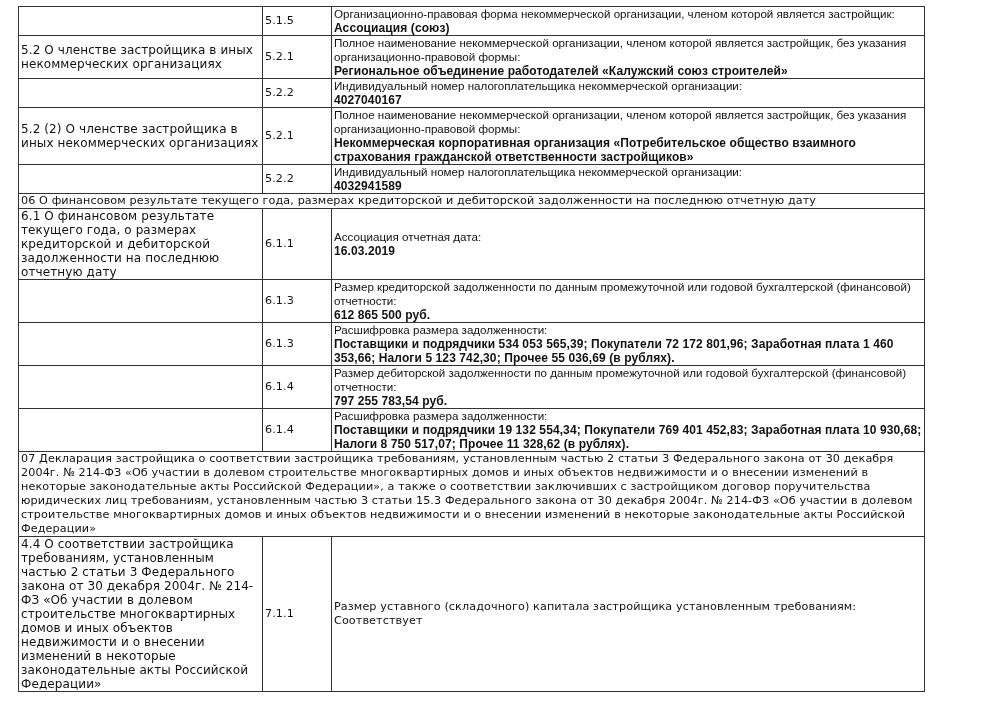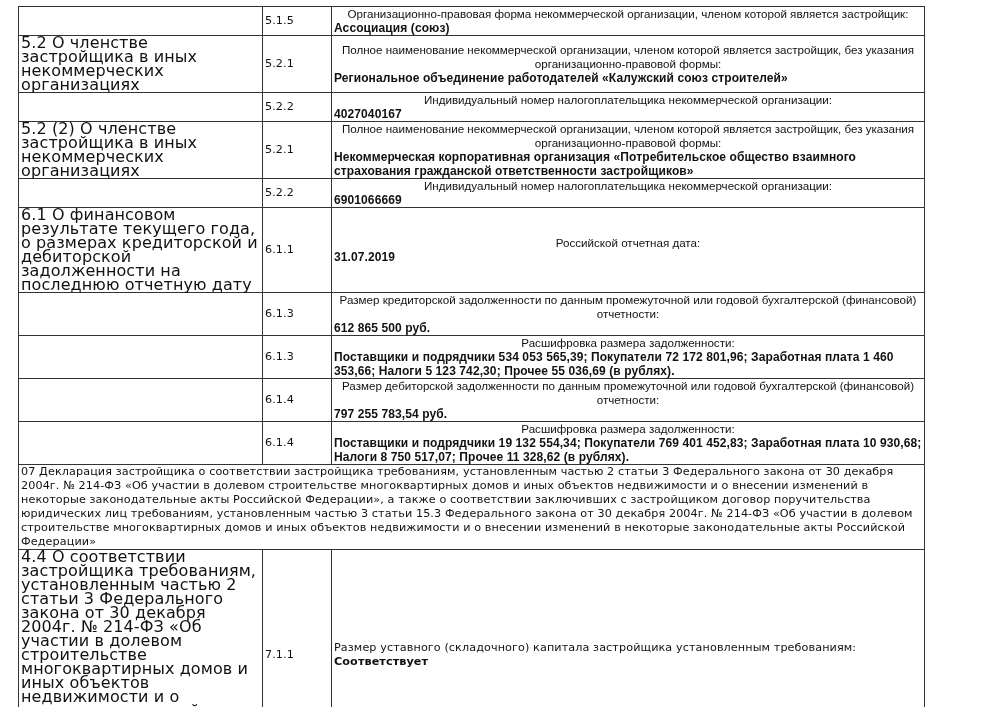--- a/index.html
+++ b/index.html
@@ -16,24 +16,24 @@
     }
     .doc td {
       border: 1px solid #333;
       padding: 0 2px;
       vertical-align: middle;
       line-height: 14px;
     }
     .doc td.c1 { width: 240px; }
     .doc td.c2 { width: 64px; }
     .doc td.c3 { }
-    .narrow { font-family: "Liberation Sans", sans-serif; font-size: 11.6px; letter-spacing: 0; text-align: center; }
-    .val { font-family: "DejaVu Sans", sans-serif; font-weight: bold; font-size: 11.2px; }
+    .narrow { font-family: "Liberation Sans", sans-serif; font-size: 11.6px; letter-spacing: 0; }
+    .val { font-family: "DejaVu Sans", sans-serif; font-weight: normal; font-size: 11.2px; }
     .val-narrow { font-family: "Liberation Sans", sans-serif; font-weight: bold; font-size: 12px; }
-    .sec { font-size: 16px; }
+    .sec { font-size: 12px; }
     .row-h30 { height: 29px; }
     .row-h42 { height: 41px; }
     .row-h56 { height: 55px; }
     .row-h68 { height: 68px; padding-left: 7px; }
     .row-h15 { height: 15px; }
     .row-h70 { height: 69px; }
     .row-h138 { height: 137px; }
     .blk { display: block; }
   </style>
 </head>
@@ -81,31 +81,34 @@
         <span class="narrow blk">Полное наименование некоммерческой организации, членом которой является застройщик, без указания организационно-правовой формы:</span>
         <span class="val-narrow blk">Некоммерческая корпоративная организация «Потребительское общество взаимного страхования гражданской ответственности застройщиков»</span>
       </td>
     </tr>
 
     <tr class="row-h30">
       <td class="c1 sec"></td>
       <td class="c2">5.2.2</td>
       <td class="c3">
         <span class="narrow blk">Индивидуальный номер налогоплательщика некоммерческой организации:</span>
-        <span class="val-narrow blk">6901066669</span>
+        <span class="val-narrow blk">4032941589</span>
       </td>
     </tr>
 
+    <tr class="row-h15">
+      <td colspan="3">06 О финансовом результате текущего года, размерах кредиторской и дебиторской задолженности на последнюю отчетную дату</td>
+    </tr>
 
     <tr class="row-h68">
       <td class="c1 sec">6.1 О финансовом результате текущего года, о размерах кредиторской и дебиторской задолженности на последнюю отчетную дату</td>
       <td class="c2">6.1.1</td>
       <td class="c3">
-        <span class="narrow blk">Российской отчетная дата:</span>
-        <span class="val-narrow blk">31.07.2019</span>
+        <span class="narrow blk">Ассоциация отчетная дата:</span>
+        <span class="val-narrow blk">16.03.2019</span>
       </td>
     </tr>
 
 
     <tr class="row-h42">
       <td class="c1 sec"></td>
       <td class="c2">6.1.3</td>
       <td class="c3">
         <span class="narrow blk">Размер кредиторской задолженности по данным промежуточной или годовой бухгалтерской (финансовой) отчетности:</span>
         <span class="val-narrow blk">612 865 500 руб.</span>

